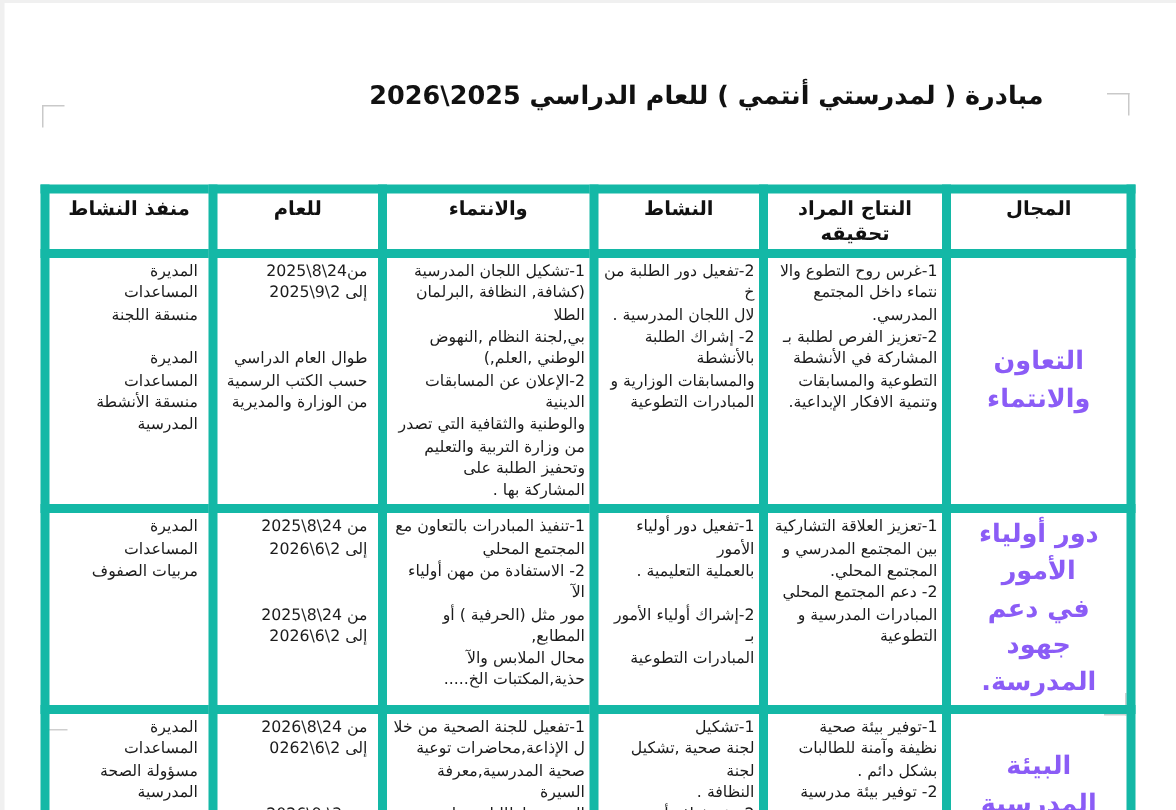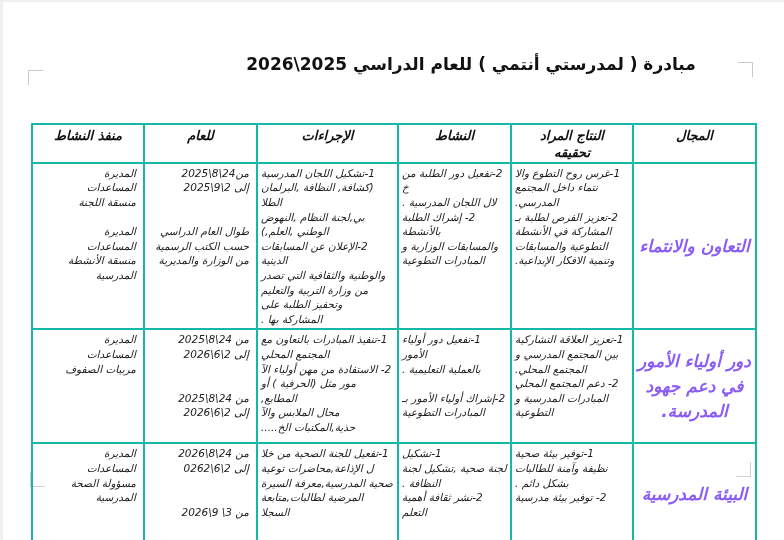--- a/index.html
+++ b/index.html
@@ -37,34 +37,33 @@
   }
 
   table.schedule {
     position: absolute; top: 123px; right: 27px;
     width: 724px;
     border-collapse: collapse;
     table-layout: fixed;
     direction: rtl;
   }
   .schedule th, .schedule td {
-    border: 2px solid #14b8a6;
+    border: 6px solid #14b8a6;
     overflow: hidden;
-    font-style: italic;
   }
   .schedule th {
     font-size: 13px; font-weight: bold; color: #111;
     text-align: center; vertical-align: top;
     padding: 3px 2px 0 2px; line-height: 1.3;
     white-space: pre-line;
   }
   .schedule td {
     font-size: 10.5px; line-height: 1.39;
     padding: 2px 3px; color: #1c1c1c;
-    vertical-align: top; text-align: left;
+    vertical-align: top; text-align: right;
     white-space: pre-line;
   }
   .schedule td.col-field {
     font-weight: bold; font-size: 17px; line-height: 1.45;
     vertical-align: middle; text-align: center; color: #8b5cf6;
   }
   .schedule td.col-time, .schedule td.col-executor {
     text-align: right; padding-left: 4px; padding-right: 7px;
   }
   tr.r-head { height: 37px; }
@@ -94,21 +93,21 @@
       <col style="width:141px">
         <col style="width:113px">
         <col style="width:112px">
     </colgroup>
     <thead>
       <tr class="r-head">
         <th>المجال</th>
         <th>النتاج المراد
 تحقيقه</th>
         <th>النشاط</th>
-        <th>الإجراءات</th>
+        <th>والانتماء</th>
         <th>للعام</th>
         <th>منفذ النشاط</th>
       </tr>
     </thead>
     <tbody>
       <tr class="r1">
         <td class="col-field">التعاون والانتماء</td>
         <td class="col-outcome">1-غرس روح التطوع والا
 نتماء داخل المجتمع
 المدرسي.

